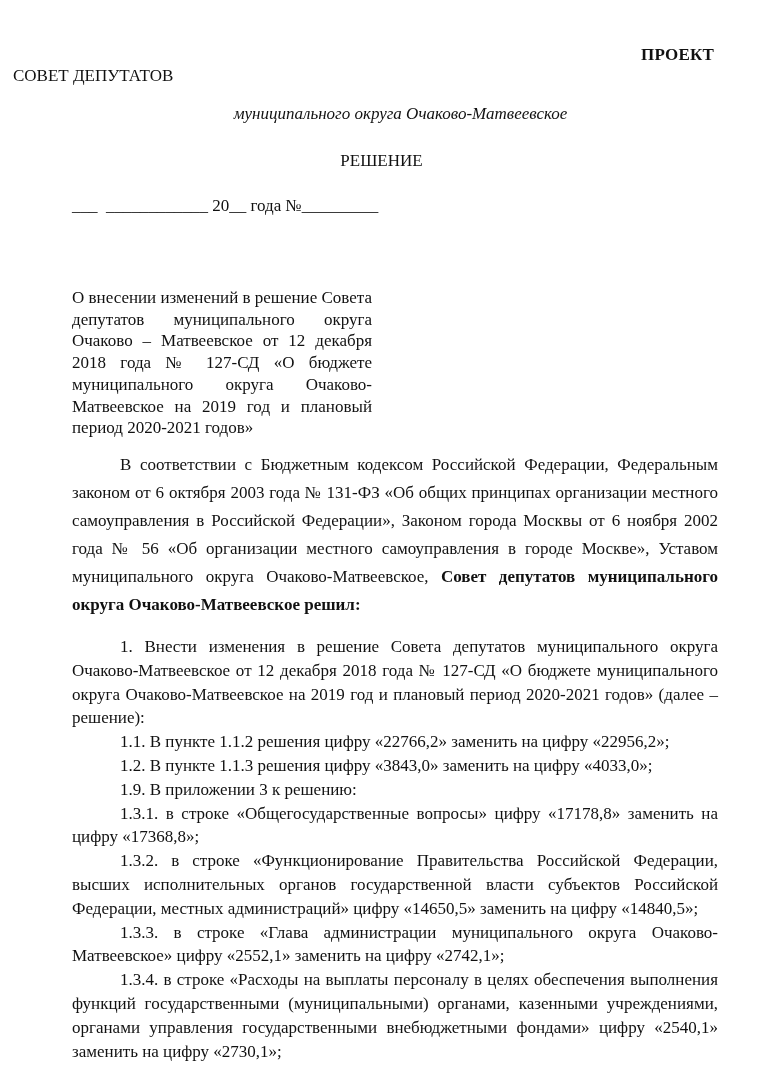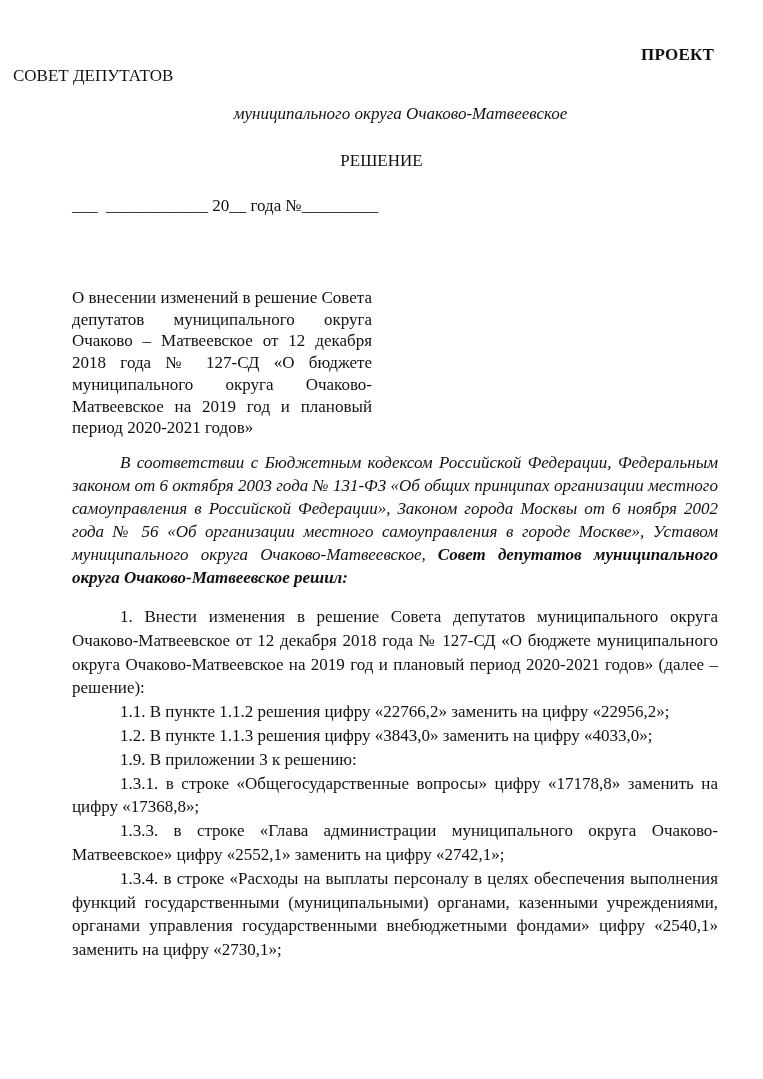--- a/index.html
+++ b/index.html
@@ -75,21 +75,21 @@
       top: 451px;
       width: 646px;
       font-size: 17px;
       line-height: 18.7px;
     }
     .para {
       text-align: justify;
       margin: 0;
     }
     .para.indent { text-indent: 48px; }
-    .intro { line-height: 23px; font-style: italic; }
+    .intro { line-height: 28px; }
     .items { line-height: 23.8px; margin-top: 16px; }
     .bold { font-weight: bold; }
   </style>
 </head>
 <body>
 
 <div class="page">
 
   <div class="abs stamp">ПРОЕКТ</div>
 
@@ -104,18 +104,19 @@
 
   <div class="abs body">
     <p class="para indent intro"><span>В соответствии с Бюджетным кодексом Российской Федерации, Федеральным законом от 6 октября 2003 года № 131-ФЗ «Об общих принципах организации местного самоуправления в Российской Федерации», Законом города Москвы от 6 ноября 2002 года  № 56  «Об организации местного самоуправления в городе Москве», Уставом муниципального округа Очаково-Матвеевское, </span><span class="bold">Совет депутатов муниципального округа Очаково-Матвеевское решил:</span></p>
 
     <div class="items">
       <p class="para indent">1. Внести изменения в решение Совета депутатов муниципального округа Очаково-Матвеевское от 12 декабря 2018 года № 127-СД  «О бюджете муниципального округа Очаково-Матвеевское на 2019 год и плановый период 2020-2021 годов» (далее – решение):</p>
       <p class="para indent">1.1. В пункте 1.1.2  решения цифру «22766,2» заменить на цифру «22956,2»;</p>
       <p class="para indent">1.2. В пункте 1.1.3  решения цифру «3843,0» заменить на цифру «4033,0»;</p>
       <p class="para indent">1.9. В приложении 3 к решению:</p>
       <p class="para indent">1.3.1. в строке «Общегосударственные вопросы» цифру «17178,8» заменить на цифру «17368,8»;</p>
+      <p class="para indent">1.3.2. в строке «Функционирование Правительства Российской Федерации, высших исполнительных органов государственной власти субъектов Российской Федерации, местных администраций» цифру «14650,5» заменить на цифру «14840,5»;</p>
       <p class="para indent">1.3.3. в строке «Глава администрации муниципального округа Очаково-Матвеевское» цифру «2552,1» заменить на цифру «2742,1»;</p>
       <p class="para indent">1.3.4. в строке «Расходы на выплаты персоналу в целях обеспечения выполнения функций государственными (муниципальными) органами, казенными учреждениями, органами управления государственными внебюджетными фондами» цифру «2540,1» заменить на цифру «2730,1»;</p>
     </div>
   </div>
 
 </div>
 
 </body></html>

